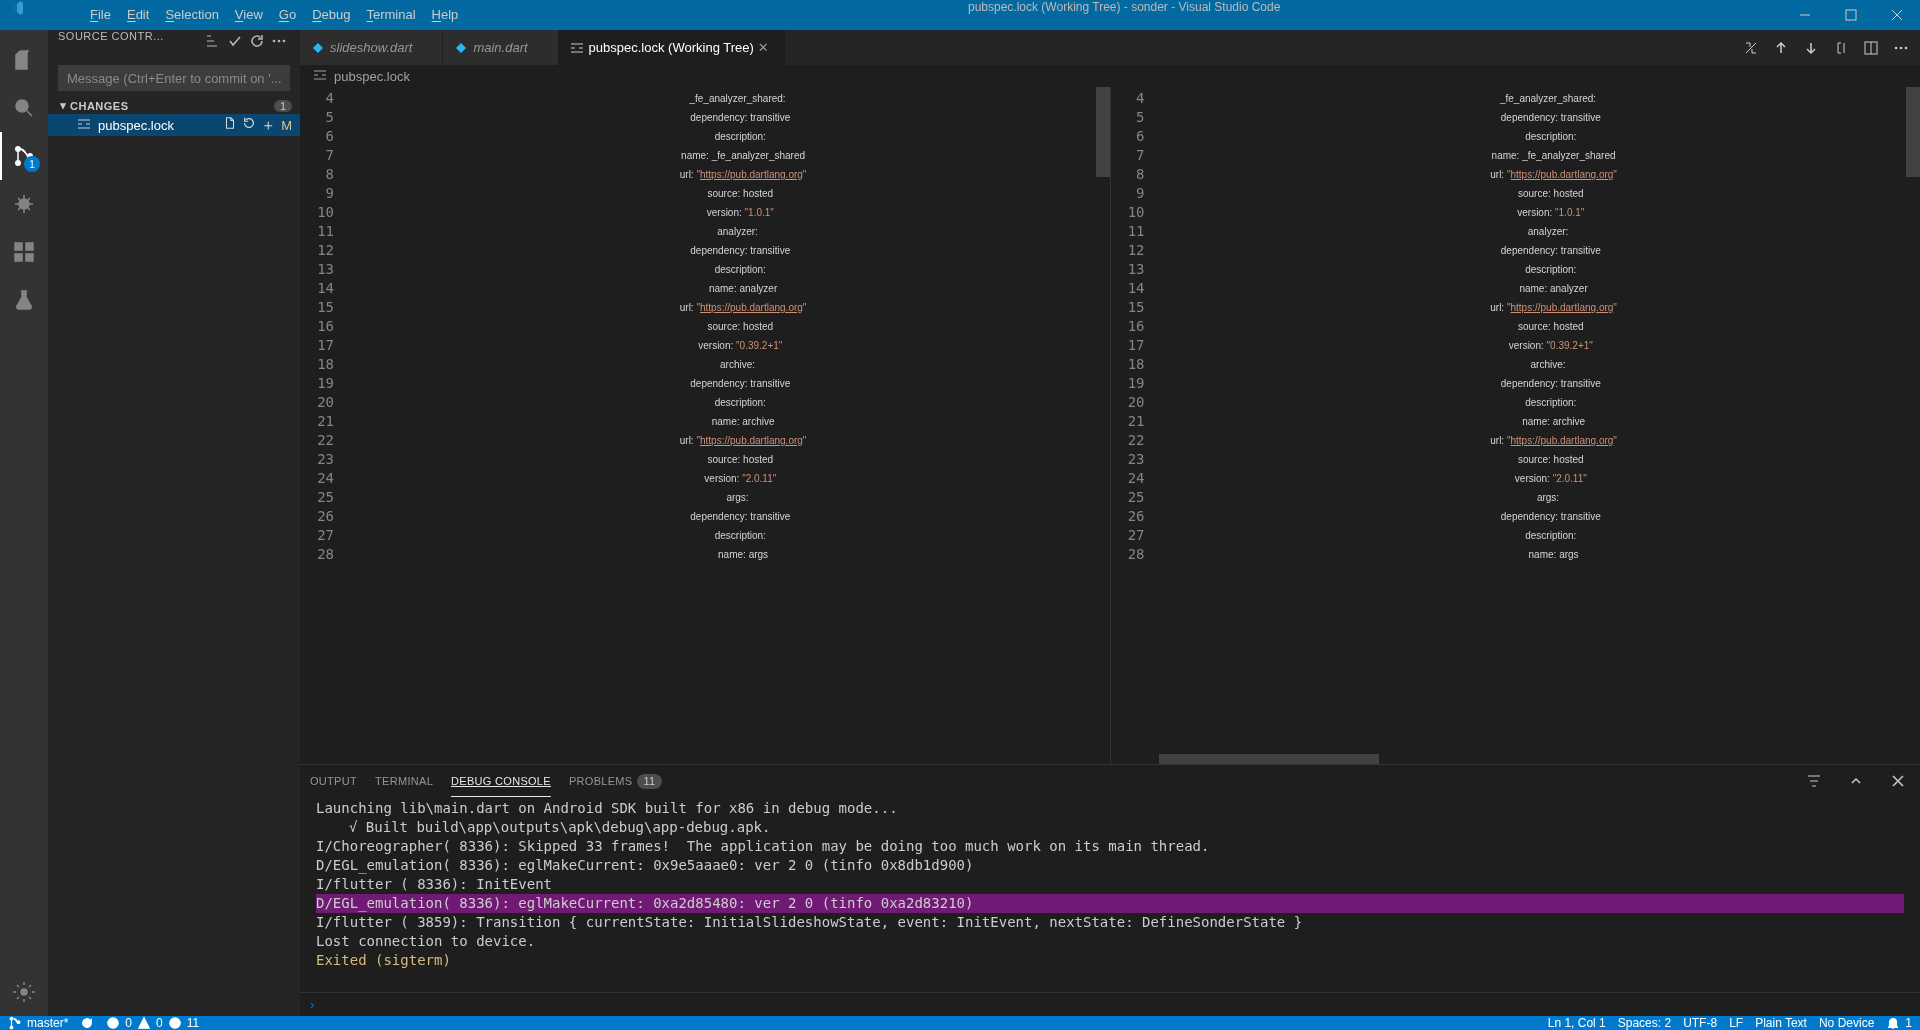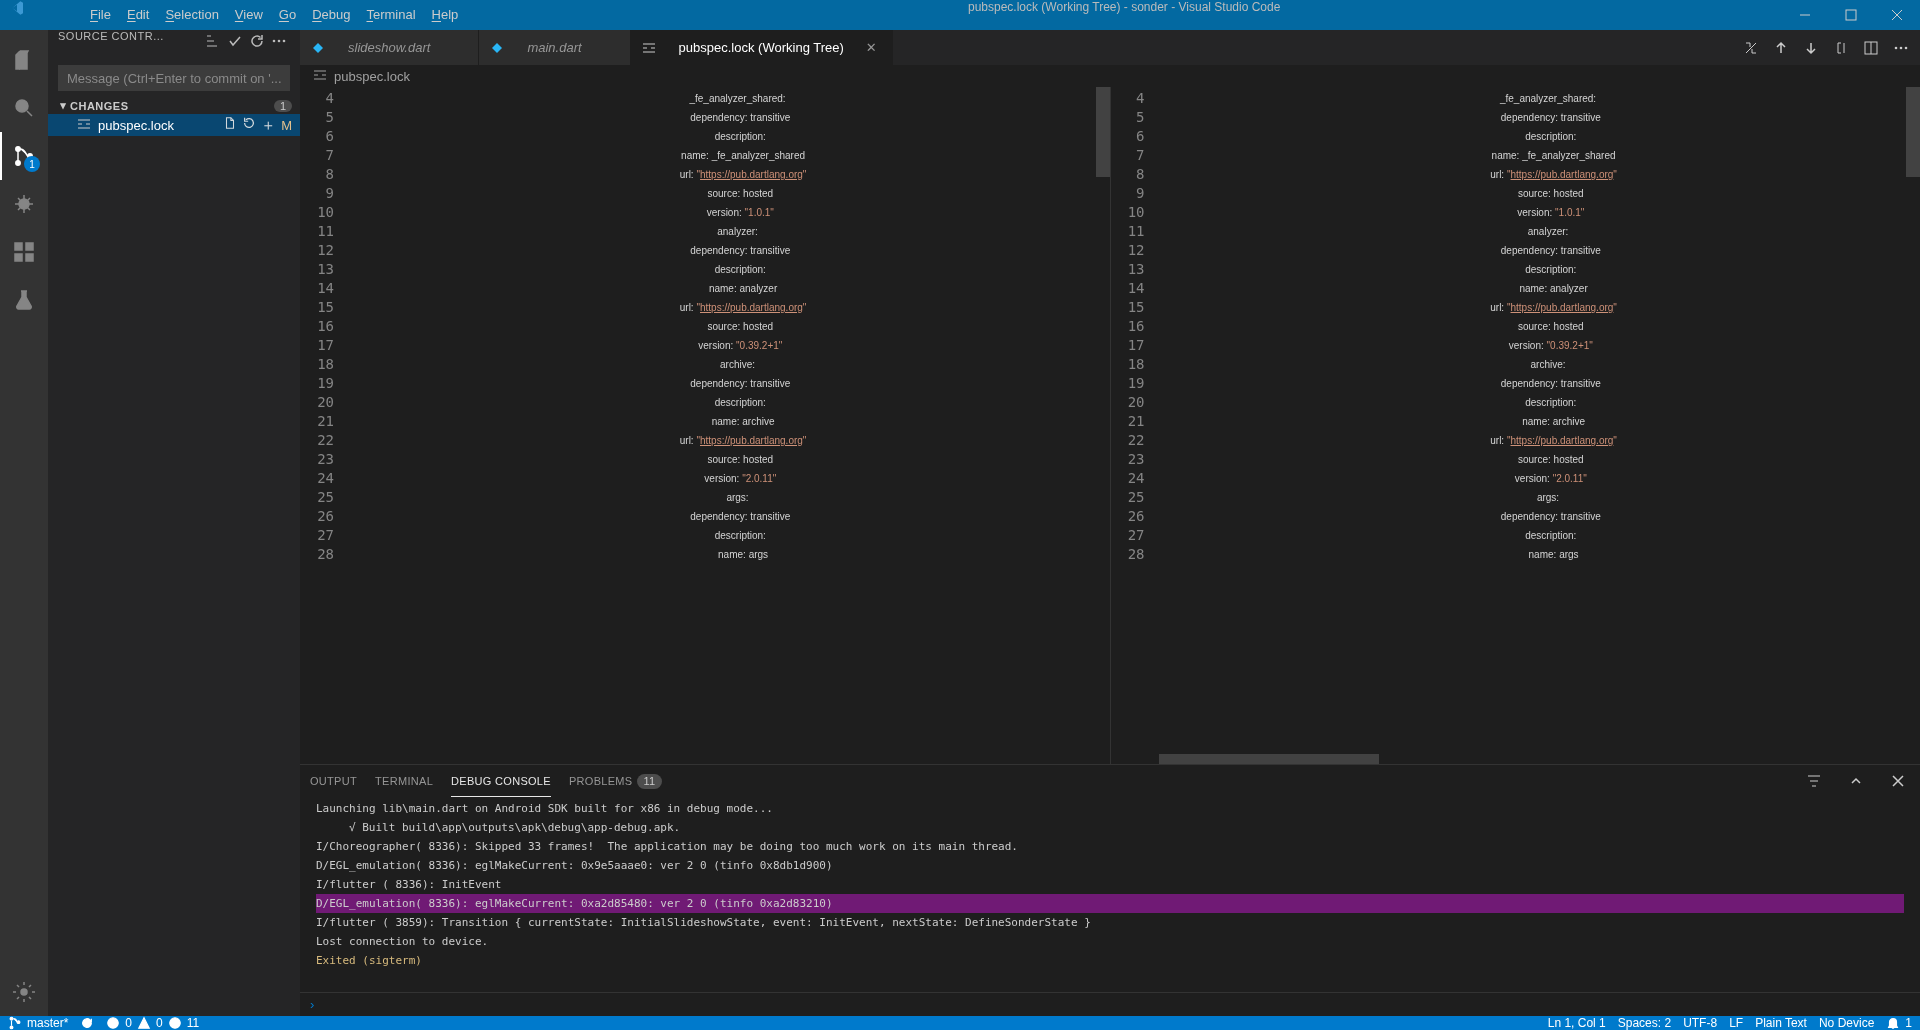--- a/index.html
+++ b/index.html
@@ -110,21 +110,21 @@
   height:35px;
   align-items:stretch;
 }
 .tab {
   display:flex; align-items:center;
   padding: 0 10px;
   background:#2d2d2d;
   border-right:1px solid #1e1e1e;
   color:#969696;
   font-size:13px;
-  gap:22px;
+  gap:4px;
   font-style: italic;
 }
 .tab.active { background:#1e1e1e; color:#fff; font-style:normal; }
 .tab .tab-icon { width:16px; display:flex; align-items:center; }
 .tab .tab-close { width:16px; color:#969696; visibility:hidden; }
 .tab.active .tab-close { visibility:visible; }
 .tabs-spacer { flex:1; }
 .tabs-actions { display:flex; align-items:center; padding-right:6px; gap:4px; }
 .tabs-actions .tact { width:26px; height:26px; display:flex; align-items:center; justify-content:center; color:#ccc; }
 
@@ -147,26 +147,26 @@
 .pane .scrollh .thumb { position:absolute; top:0; bottom:0; left:0; width:220px; background:rgba(121,121,121,0.4); }
 
 .panel {
   height: 252px;
   background:#1e1e1e;
   border-top:1px solid #333;
   display:flex; flex-direction:column;
 }
 .panel-tabs { height:32px; display:flex; align-items:center; padding:0 10px; gap:18px; font-size:11px; color:#969696;}
 .panel-tab { height:32px; display:flex; align-items:center; letter-spacing:0.3px; gap:5px;}
-.panel-tab.active { color:#e7e7e7; border-bottom:1px solid #e7e7e7; }
+.panel-tab.active { color:#e7e7e7; border-bottom:1px solid #e7e7e7;text-decoration:underline; }
 .panel-tab .badge { background:#4d4d4d; color:#ccc; border-radius:9px; padding:0 6px; font-size:11px; height:15px; display:flex; align-items:center; }
 .panel-tabs-spacer { flex:1; }
 .panel-tabs .pact { width:24px; height:24px; display:flex; align-items:center; justify-content:center; color:#ccc; }
 
-.console { flex:1; font-family:Consolas,monospace; font-size:11px; line-height:19px; padding:2px 16px; color:#ccc; white-space:pre; overflow:hidden;}
+.console { flex:1; font-family:Consolas,monospace; font-size:14px; line-height:19px; padding:2px 16px; color:#ccc; white-space:pre; overflow:hidden;}
 .console .hl { background:#3a3a3a; display:block;}
 .console .warn { color:#d7ba7d; }
 .console .check { color:#cccccc;margin-left:33px; }
 .panel-input { height:24px; border-top:1px solid #333; display:flex; align-items:center; padding:0 10px; }
 .panel-input .prompt { color:#007acc; margin-right:6px; }
 
 .statusbar {
   height: 14px;
   background:#007acc;
   color:#fff;

